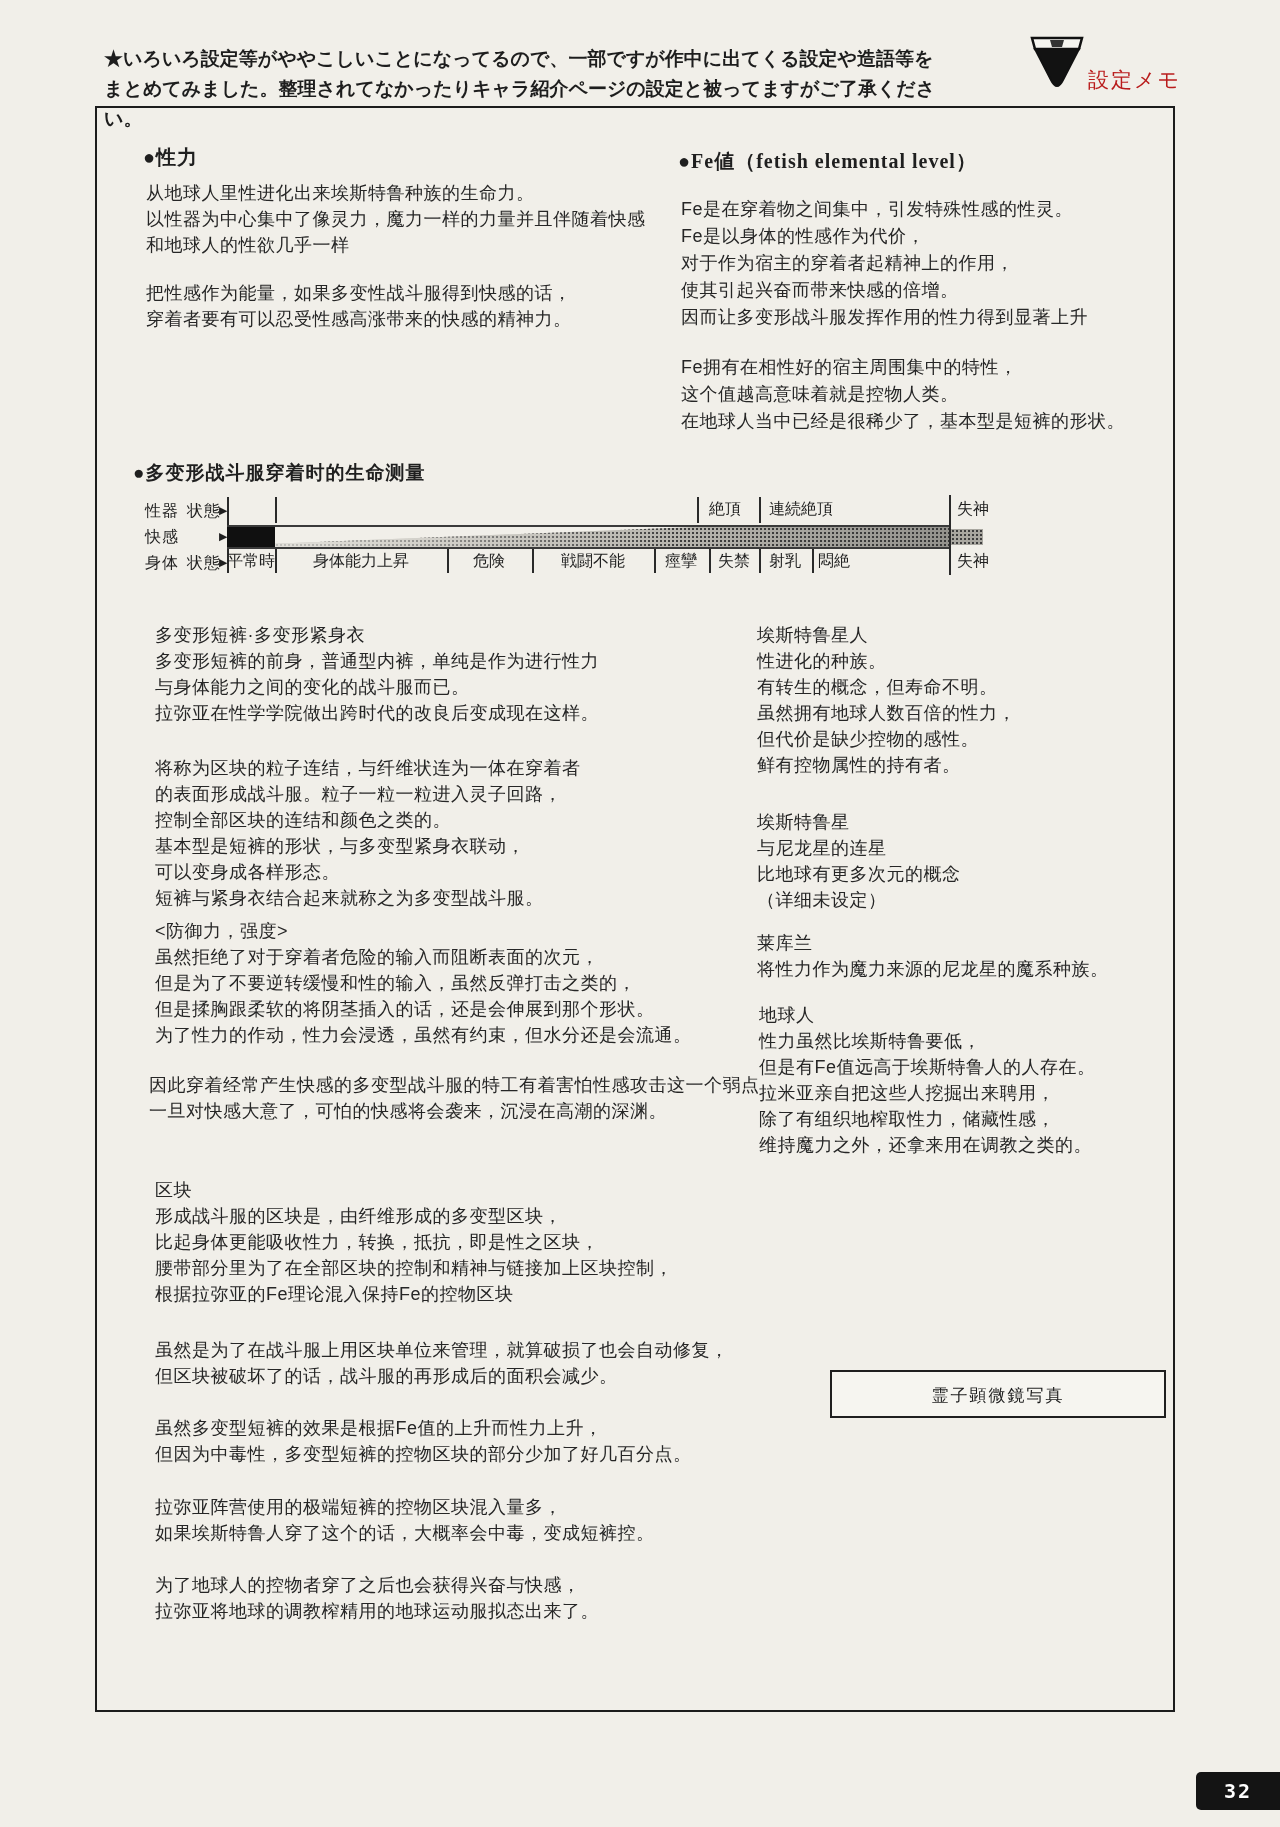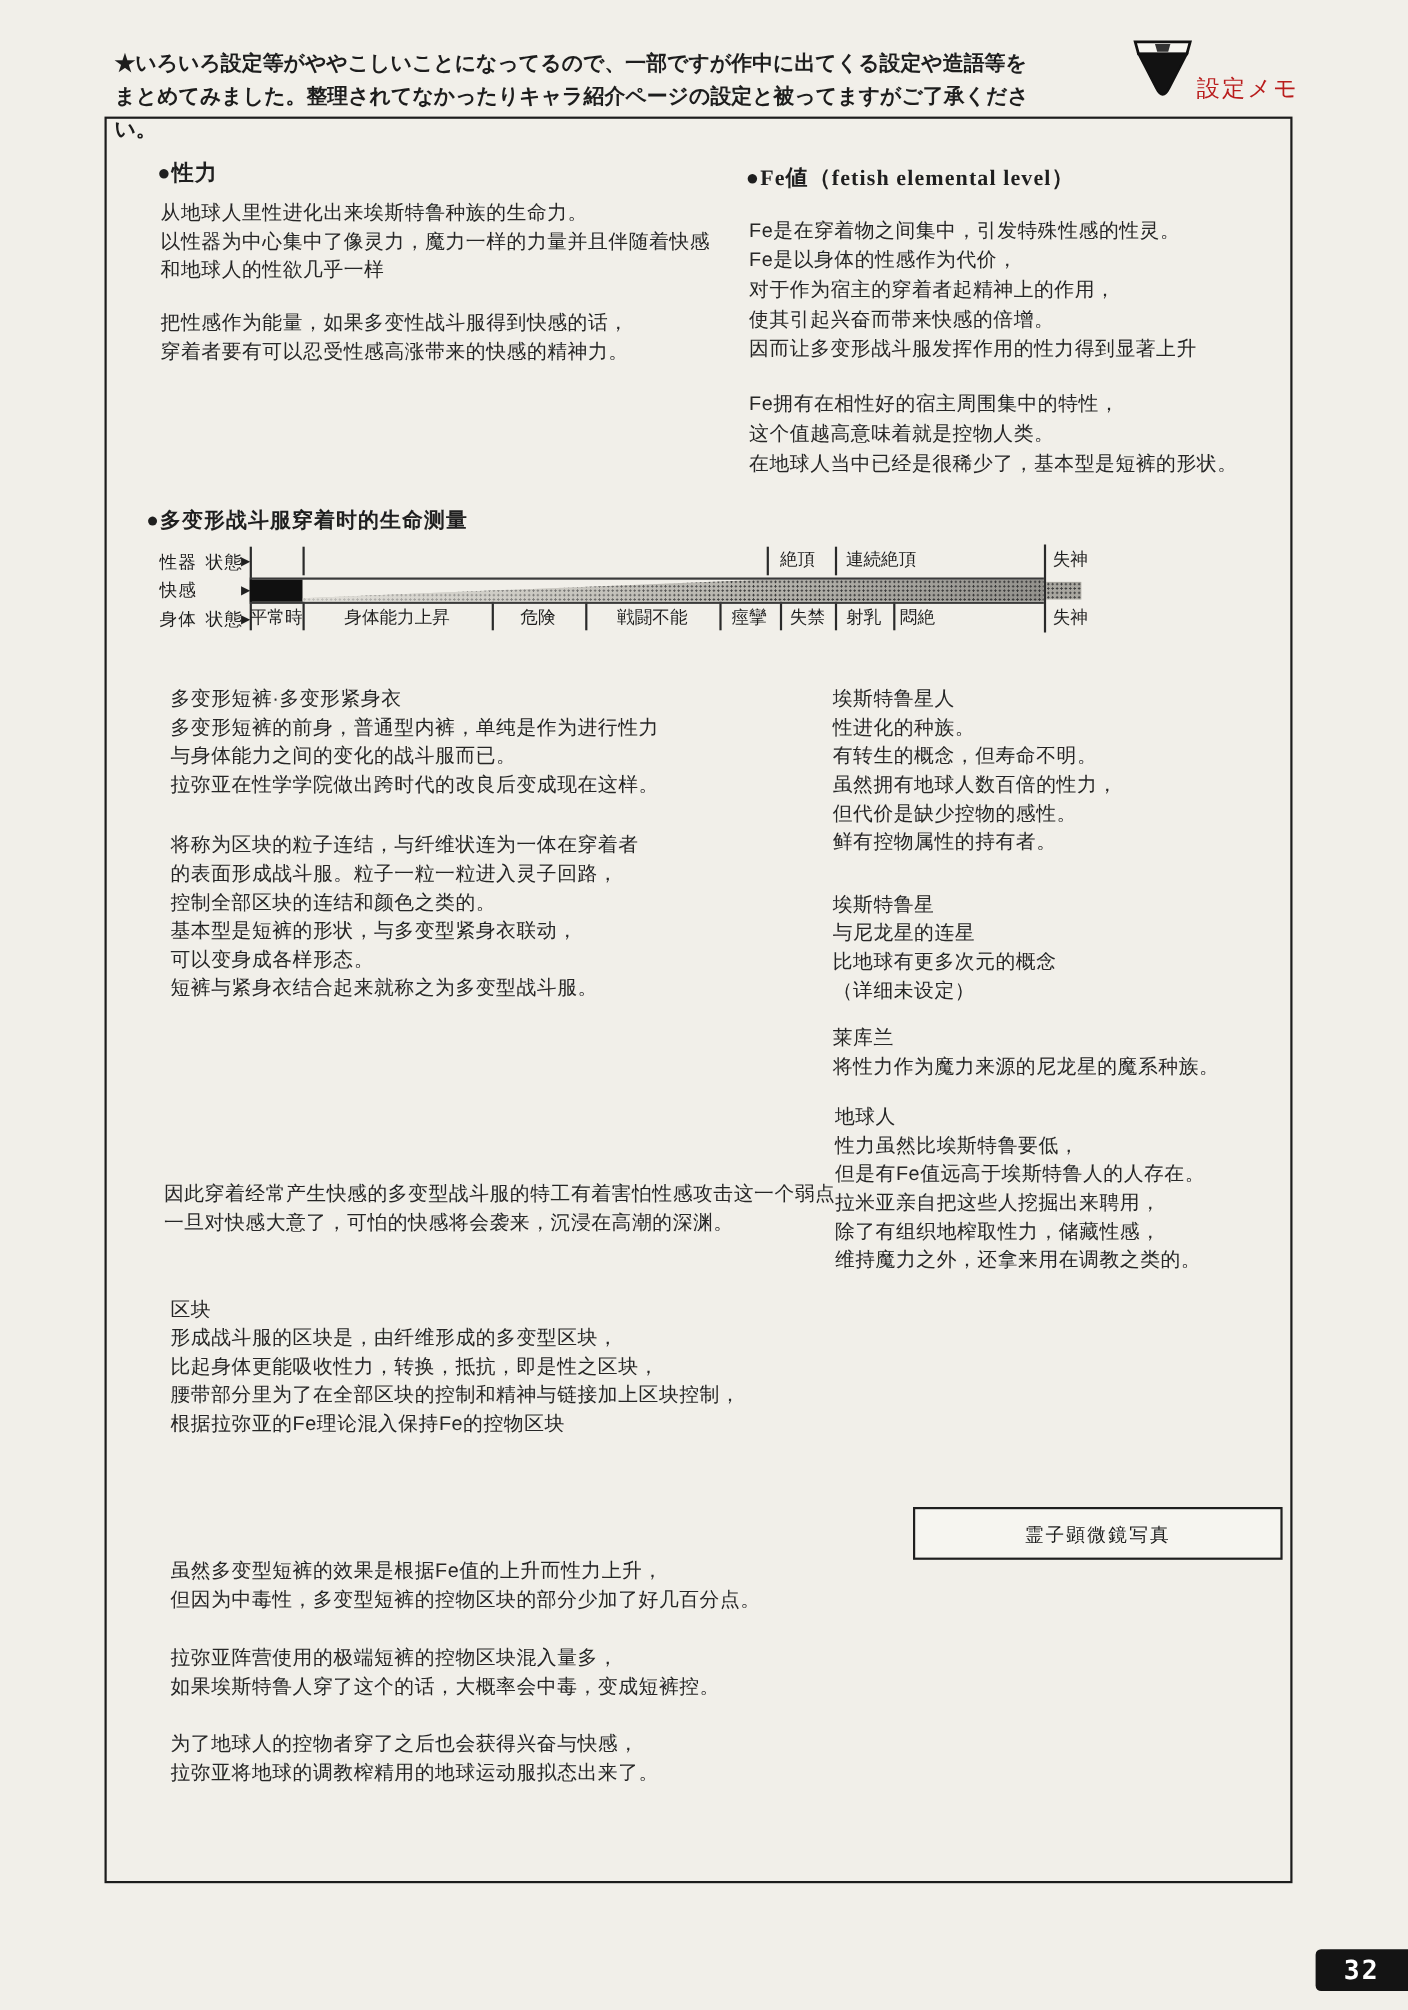--- a/index.html
+++ b/index.html
@@ -85,21 +85,21 @@
   #scale-text{position:absolute;left:12px;bottom:6px;color:#ececea;font-family:"DejaVu Sans Mono",monospace;font-size:15px;letter-spacing:1px;}
   #micro-caption{
     text-align:center;font-family:"Liberation Serif",serif;font-size:17px;
     padding:8px 0 5px 0;color:#1d1d1d;letter-spacing:2px;
   }
   
   #page-num{
     position:absolute;right:0;top:1772px;width:84px;height:38px;
     background:#141414;color:#ffffff;border-radius:5px 0 0 5px;
     display:flex;align-items:center;justify-content:center;
-    font-family:"DejaVu Sans Mono",monospace;font-weight:bold;font-size:24px;letter-spacing:2px;
+    font-family:"DejaVu Sans Mono",monospace;font-weight:bold;font-size:20px;letter-spacing:2px;
   }
 </style>
 </head>
 <body>
 
 <div id="page">
 
   <div id="header-note" class="pre">★いろいろ設定等がややこしいことになってるので、一部ですが作中に出てくる設定や造語等を
 まとめてみました。整理されてなかったりキャラ紹介ページの設定と被ってますがご了承ください。</div>
 
@@ -181,27 +181,34 @@
     <div class="abs body-text pre" style="left:58px;top:514px;">多变形短裤·多变形紧身衣
 多变形短裤的前身，普通型内裤，单纯是作为进行性力
 与身体能力之间的变化的战斗服而已。
 拉弥亚在性学学院做出跨时代的改良后变成现在这样。</div>
     <div class="abs body-text pre" style="left:58px;top:647px;">将称为区块的粒子连结，与纤维状连为一体在穿着者
 的表面形成战斗服。粒子一粒一粒进入灵子回路，
 控制全部区块的连结和颜色之类的。
 基本型是短裤的形状，与多变型紧身衣联动，
 可以变身成各样形态。
 短裤与紧身衣结合起来就称之为多变型战斗服。</div>
+    <div class="abs body-text pre" style="left:58px;top:810px;">&lt;防御力，强度&gt;
+虽然拒绝了对于穿着者危险的输入而阻断表面的次元，
+但是为了不要逆转缓慢和性的输入，虽然反弹打击之类的，
+但是揉胸跟柔软的将阴茎插入的话，还是会伸展到那个形状。
+为了性力的作动，性力会浸透，虽然有约束，但水分还是会流通。</div>
     <div class="abs body-text pre" style="left:52px;top:964px;">因此穿着经常产生快感的多变型战斗服的特工有着害怕性感攻击这一个弱点
 一旦对快感大意了，可怕的快感将会袭来，沉浸在高潮的深渊。</div>
     <div class="abs body-text pre" style="left:58px;top:1069px;">区块
 形成战斗服的区块是，由纤维形成的多变型区块，
 比起身体更能吸收性力，转换，抵抗，即是性之区块，
 腰带部分里为了在全部区块的控制和精神与链接加上区块控制，
 根据拉弥亚的Fe理论混入保持Fe的控物区块</div>
+    <div class="abs body-text pre" style="left:58px;top:1229px;">虽然是为了在战斗服上用区块单位来管理，就算破损了也会自动修复，
+但区块被破坏了的话，战斗服的再形成后的面积会减少。</div>
     <div class="abs body-text pre" style="left:58px;top:1307px;">虽然多变型短裤的效果是根据Fe值的上升而性力上升，
 但因为中毒性，多变型短裤的控物区块的部分少加了好几百分点。</div>
     <div class="abs body-text pre" style="left:58px;top:1386px;">拉弥亚阵营使用的极端短裤的控物区块混入量多，
 如果埃斯特鲁人穿了这个的话，大概率会中毒，变成短裤控。</div>
     <div class="abs body-text pre" style="left:58px;top:1464px;">为了地球人的控物者穿了之后也会获得兴奋与快感，
 拉弥亚将地球的调教榨精用的地球运动服拟态出来了。</div>
 
     <div class="abs body-text pre" style="left:660px;top:514px;">埃斯特鲁星人
 性进化的种族。
 有转生的概念，但寿命不明。

